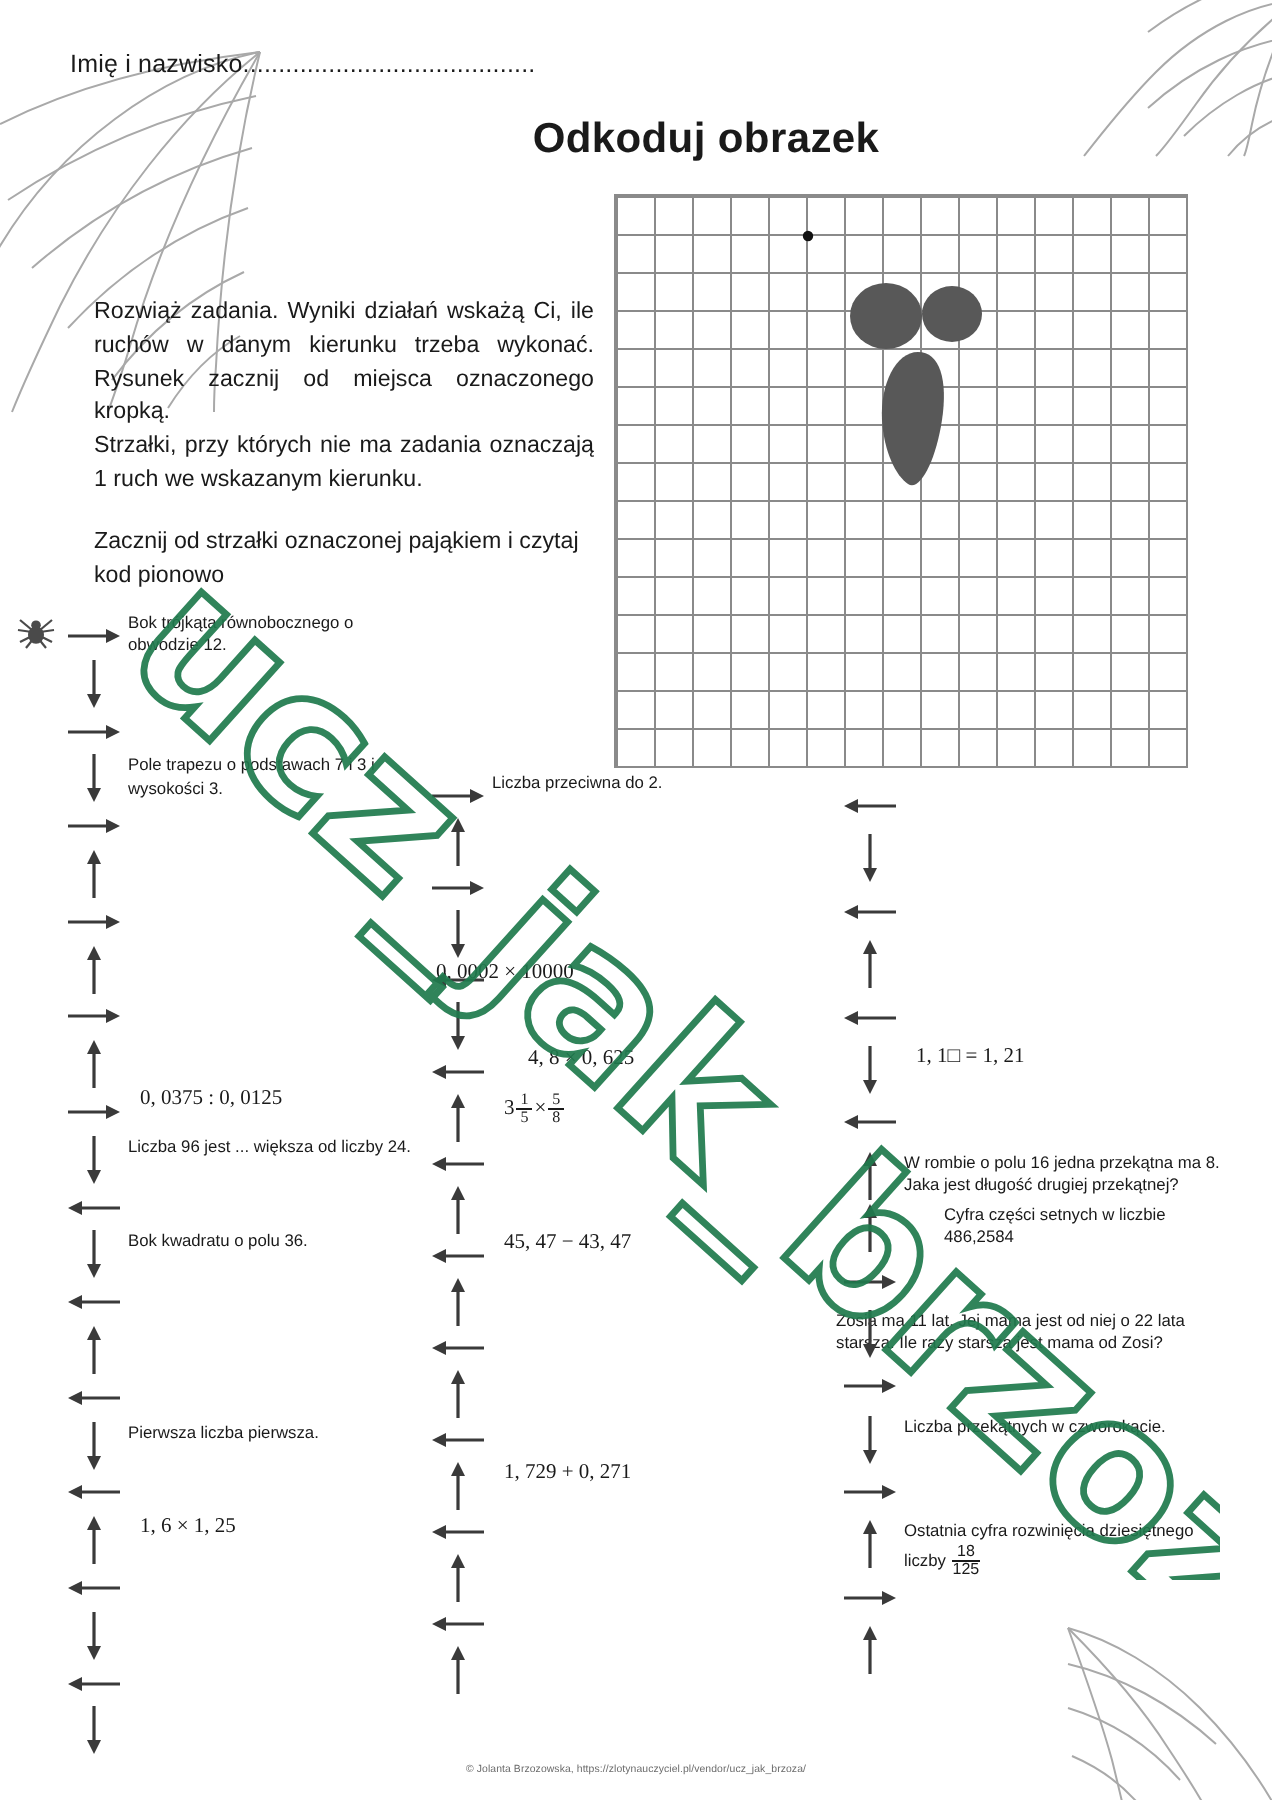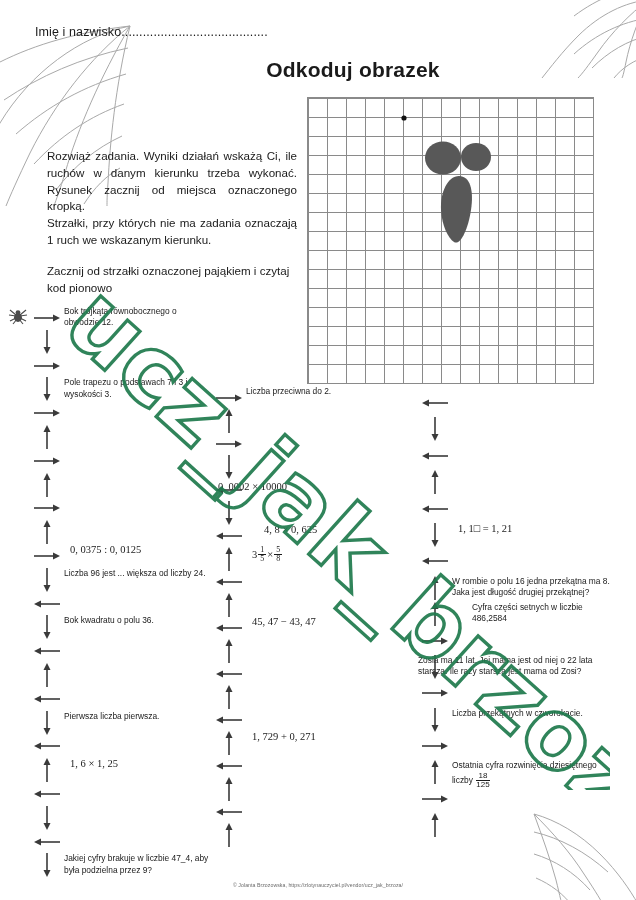--- a/index.html
+++ b/index.html
@@ -403,21 +403,20 @@
         </div>
         <div class="task"></div>
       </div>
       <div class="step" style="height: 23.8px;">
         <div class="arrow">
           <svg width="30" height="26" viewBox="0 0 30 26">
             <line x1="15" y1="1" x2="15" y2="20" stroke="#3a3a3a" stroke-width="1.6" fill="none"></line>
             <polygon points="15,25 11.5,18 18.5,18" fill="#3a3a3a"></polygon>
           </svg>
         </div>
-        <div class="task">Jakiej cyfry brakuje w liczbie 47_4, aby była podzielna przez 9?</div>
       </div>
     </div>
   <div class="col col-mid">
       <div class="step" style="height: 23px;">
         <div class="arrow">
           <svg width="30" height="26" viewBox="0 0 30 26">
             <line x1="2" y1="13" x2="24" y2="13" stroke="#3a3a3a" stroke-width="1.6" fill="none"></line>
             <polygon points="28,13 21,9.5 21,16.5" fill="#3a3a3a"></polygon>
           </svg>
         </div>

